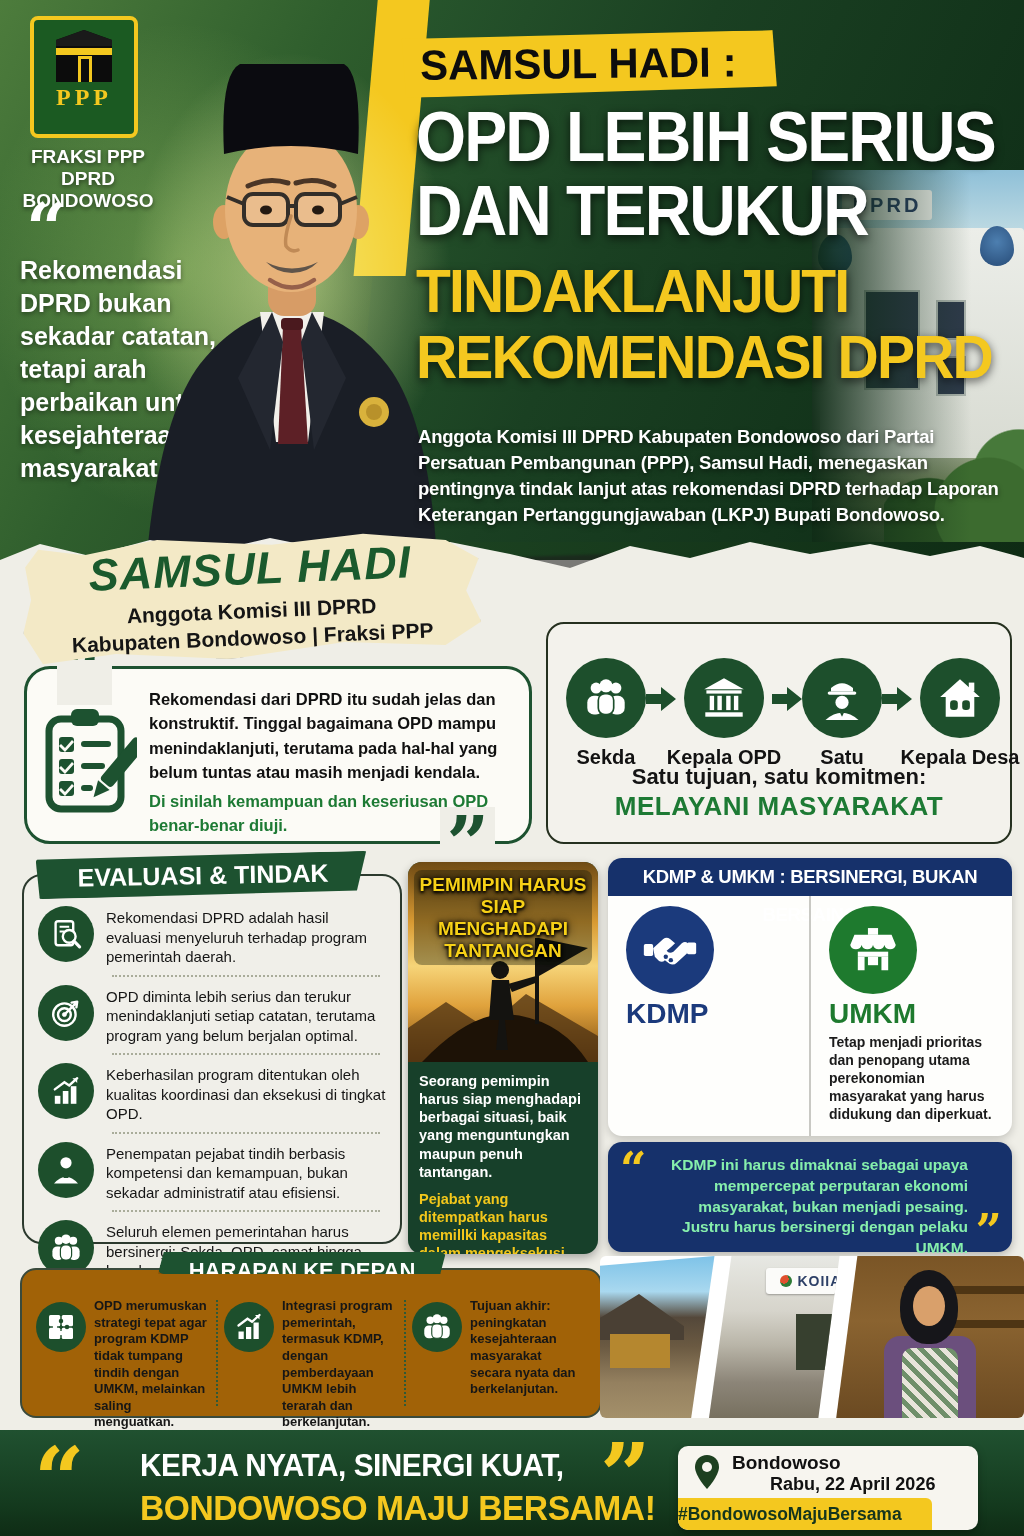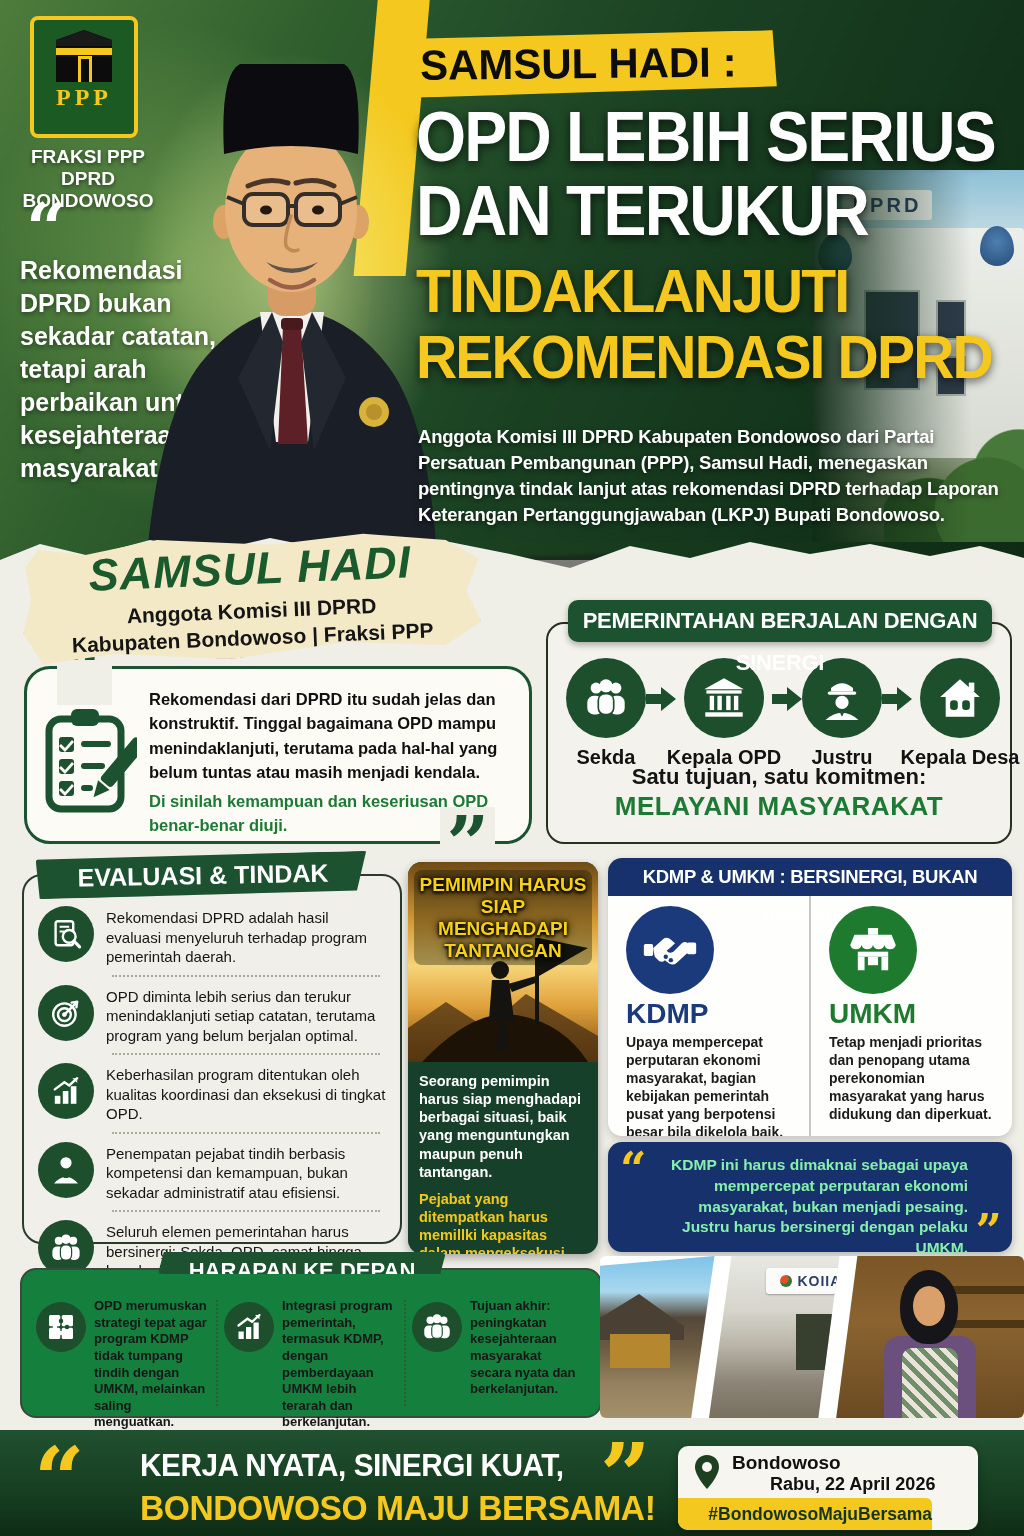--- a/index.html
+++ b/index.html
@@ -163,21 +163,21 @@
     border-radius:14px; box-shadow:0 3px 8px rgba(0,0,0,.25);}
   .kq-open{position:absolute; left:12px; top:4px; font-size:46px; color:var(--yellow); font-weight:bold; line-height:1;}
   .kq-close{position:absolute; right:10px; bottom:-2px; font-size:46px; color:var(--yellow); font-weight:bold; line-height:1;}
   .kq-text{position:absolute; left:52px; top:13px; right:44px; color:#86efac; font-weight:bold;
     font-size:15.5px; line-height:1.34;text-align:right;}
 
   
   .harapan-header{left:158px; top:1252px; width:288px; height:22px; z-index:6; background:var(--green);
     color:#fff; font-weight:bold; font-size:22px; text-align:center; line-height:38px; border-radius:6px;
     clip-path:polygon(2% 0,100% 0,98% 100%,0 100%); box-shadow:0 3px 6px rgba(0,0,0,.3);}
-  .harapan-panel{left:20px; top:1268px; width:582px; height:150px; z-index:5; background:#15803d;
+  .harapan-panel{left:20px; top:1268px; width:582px; height:150px; z-index:5; background:#a16207;
     border:2.5px solid #3a4a3c; border-radius:16px; padding:28px 10px 8px; display:flex;}
   .h-item{display:flex; gap:8px; align-items:flex-start; flex:1; padding:0 4px;}
   .h-circle{flex:0 0 50px; width:50px; height:50px; border-radius:50%; background:#1D4F2C;
     display:flex; align-items:center; justify-content:center; margin-top:4px;}
   .h-text{font-size:13px; font-weight:bold; color:#161616; line-height:1.28;}
   .h-div{border-left:2.5px dotted #2f5a38; margin:2px 2px;}
 
   
   .photos{left:600px; top:1256px; width:424px; height:162px; z-index:5; border-radius:6px; overflow:hidden; background:#fff;}
   .ph{position:absolute; inset:0;}
@@ -216,21 +216,21 @@
   .f-line1{position:absolute; left:140px; top:18px; color:#fff; font-weight:bold; font-size:31px;
     white-space:nowrap; letter-spacing:-0.5px; transform:scaleX(0.96); transform-origin:left;}
   .f-line2{position:absolute; left:140px; top:58px; color:var(--yellow); font-weight:bold; font-size:35px;
     white-space:nowrap; letter-spacing:-0.5px; transform:scaleX(0.96); transform-origin:left;}
   .f-card{position:absolute; left:678px; top:16px; width:300px; height:84px; background:#F7F5EF;
     border-radius:10px; overflow:hidden; box-shadow:0 3px 8px rgba(0,0,0,.3);}
   .f-card-top{display:flex; align-items:center; gap:12px; padding:6px 12px 2px 16px;}
   .f-loc{font-weight:bold; font-size:19px; color:#111;}
   .f-date{font-weight:bold; font-size:18px; color:#111;margin-left:38px;}
   .f-hash{position:absolute; left:0; bottom:0; right:46px; height:32px; background:var(--yellow);
-    color:#14351d; font-weight:bold; font-size:17.5px; text-align:right; line-height:32px;
+    color:#14351d; font-weight:bold; font-size:17.5px; text-align:left; line-height:32px;
     border-radius:0 6px 0 0;}
 </style>
 </head>
 <body>
 
 <div class="poster">
 
   <div class="abs top-green">
       <div class="sheen"></div>
     </div>
@@ -342,21 +342,20 @@
         </g>
       </svg>
     </div>
     <div class="qb-text">
       <div>Rekomendasi dari DPRD itu sudah jelas dan konstruktif. Tinggal bagaimana OPD mampu menindaklanjuti, terutama pada hal-hal yang belum tuntas atau masih menjadi kendala.</div>
       <div class="qb-hl">Di sinilah kemampuan dan keseriusan OPD benar-benar diuji.</div>
     </div>
     <div class="qb-close serif">”</div>
   </div>
 
-  <div class="abs sinergi-header">PEMERINTAHAN BERJALAN DENGAN SINERGI</div>
   <div class="abs sinergi-panel">
     <div class="steps">
       <div class="step">
         <span class="circle">
           <svg width="44" height="44" viewBox="0 0 40 40" fill="#fff">
             <circle cx="11" cy="11" r="5"></circle>
               <circle cx="29" cy="11" r="5"></circle>
               <circle cx="20" cy="9" r="6"></circle>
             <rect x="3" y="18" width="14" height="17" rx="6"></rect>
               <rect x="23" y="18" width="14" height="17" rx="6"></rect>
@@ -392,21 +391,21 @@
       <div class="step">
         <span class="circle">
           <svg width="44" height="44" viewBox="0 0 40 40" fill="#fff">
             <path d="M10 11 q10 -9 20 0 l0 3 H10 Z"></path>
               <rect x="7" y="14" width="26" height="3" rx="1.5"></rect>
             <circle cx="20" cy="24" r="6"></circle>
             <path d="M5 40 q15 -13 30 0 Z"></path>
             <path d="M18 33 l2 4 l2 -4 Z" fill="#1D4F2C"></path>
           </svg>
         </span>
-        <span class="step-label">Justru</span>
+        <span class="step-label">Satu</span>
       </div>
       <span class="arrow">
         <svg width="30" height="26" viewBox="0 0 30 26">
             <path d="M0 8h15V1l15 12-15 12v-7H0z" fill="#1D4F2C"></path>
           </svg>
       </span>
       <div class="step">
         <span class="circle">
           <svg width="44" height="44" viewBox="0 0 40 40" fill="#fff">
             <path d="M20 3 L38 19 H33 V37 H7 V19 H2 Z"></path>
@@ -519,21 +518,20 @@
         <div class="kcircle kdmp-c">
           <svg width="54" height="54" viewBox="0 0 64 64" fill="#fff">
             <rect x="1" y="25" width="11" height="14" rx="2"></rect>
             <rect x="52" y="23" width="11" height="14" rx="2"></rect>
             <path d="M12 30 L24 19 Q28 16 32 19 L38 24 Q33 29 28 33 Q31 37 36 34 L46 24 Q50 21 53 24 L52 36 L40 47 Q36 51 31 48 L26 44 Q23 47 19 45 L14 40 Z"></path>
             <circle cx="27" cy="40" r="2.6" fill="#1B3A7C"></circle>
             <circle cx="33" cy="44" r="2.6" fill="#1B3A7C"></circle>
           </svg>
         </div>
         <div class="kname kdmp-n">KDMP</div>
-        <div class="kdesc">Upaya mempercepat perputaran ekonomi masyarakat, bagian kebijakan pemerintah pusat yang berpotensi besar bila dikelola baik.</div>
       </div>
       <div class="kcol">
         <div class="kcircle umkm-c">
           <svg width="54" height="54" viewBox="0 0 64 64" fill="#fff">
             <rect x="26" y="6" width="12" height="8"></rect>
             <path d="M10 14 h44 l5 12 a7 7 0 0 1 -13.5 0 a7 7 0 0 1 -13.5 0 a7 7 0 0 1 -13.5 0 a7 7 0 0 1 -13.5 0 Z"></path>
             <rect x="14" y="34" width="36" height="6"></rect>
             <rect x="14" y="40" width="8" height="16"></rect>
             <rect x="42" y="40" width="8" height="16"></rect>
             <rect x="26" y="40" width="12" height="10"></rect>

